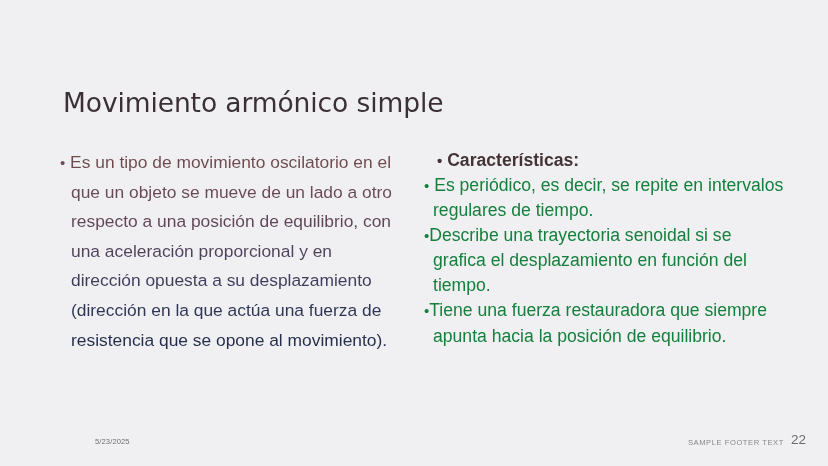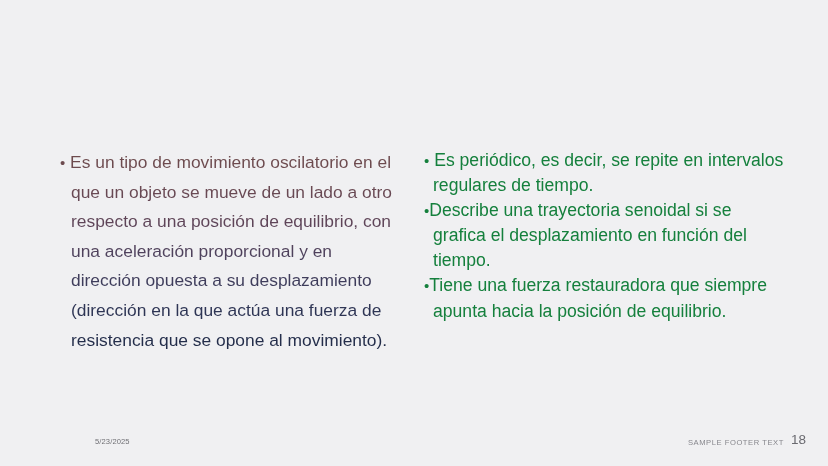--- a/index.html
+++ b/index.html
@@ -117,34 +117,36 @@
     top: 432px;
     font-size: 13.5px;
     color: #6a6a70;
   }
 </style>
 </head>
 <body>
 
 <div id="slide">
 
+  <div id="slide-title">Movimiento armónico simple</div>
 
   <div id="left-column" class="body-col">
     <div class="para"><span class="bullet-dot">•</span>&nbsp;<span>Es un tipo de movimiento oscilatorio en el que un objeto se mueve de un lado a otro respecto a una posición de equilibrio, con una aceleración proporcional y en dirección opuesta a su desplazamiento (dirección en la que actúa una fuerza de resistencia que se opone al movimiento).</span></div>
   </div>
 
   <div id="right-column" class="body-col">
 
+    <div class="heading-line"><span class="bullet-dot">•</span>&nbsp;<span>Características:</span></div>
 
     <div class="r-item"><span class="bullet-dot">•</span>&nbsp;<span>Es periódico, es decir, se repite en intervalos regulares de tiempo.</span></div>
 
     <div class="r-item"><span class="bullet-dot">•</span><span>Describe una trayectoria senoidal si se grafica el desplazamiento en función del tiempo.</span></div>
 
     <div class="r-item"><span class="bullet-dot">•</span><span>Tiene una fuerza restauradora que siempre apunta hacia la posición de equilibrio.</span></div>
   </div>
 
   <div id="footer-date">5/23/2025</div>
 
   <div id="footer-text">SAMPLE FOOTER TEXT</div>
 
-  <div id="slide-number">18</div>
+  <div id="slide-number">22</div>
 
 </div>
 
 </body></html>

